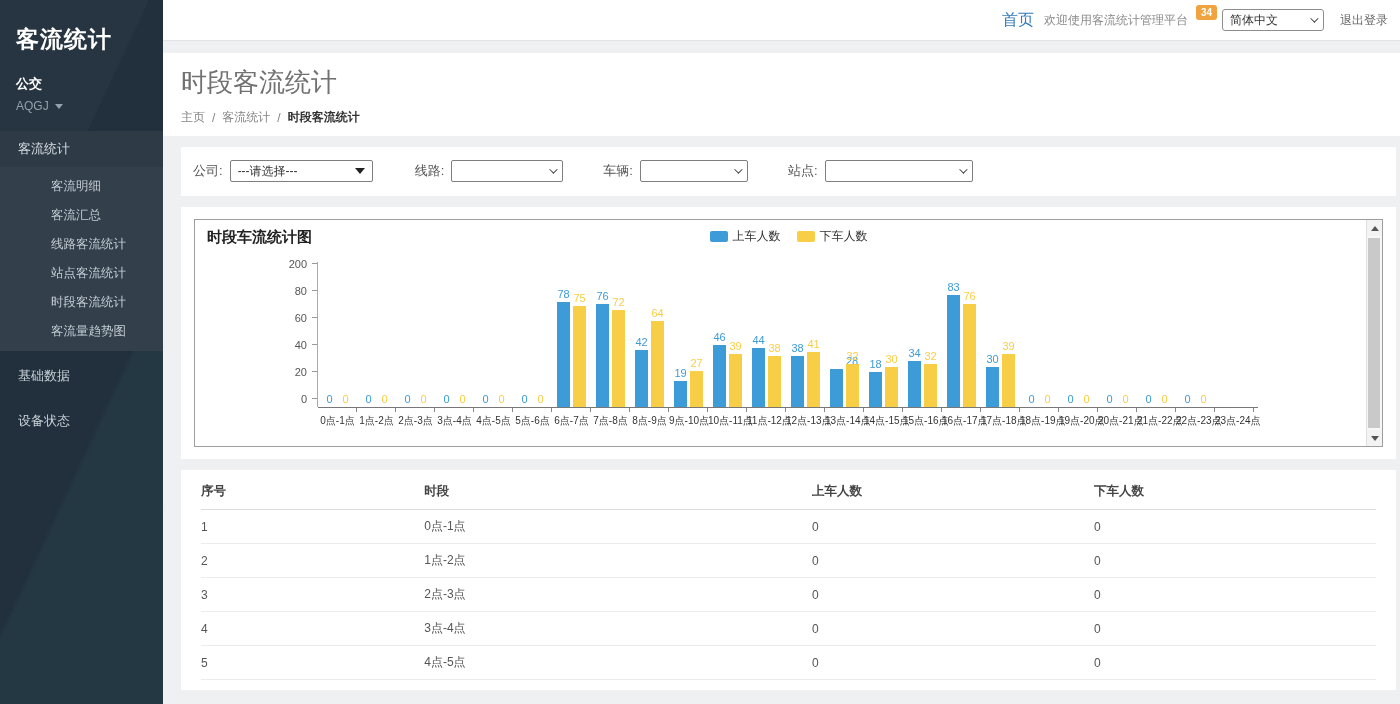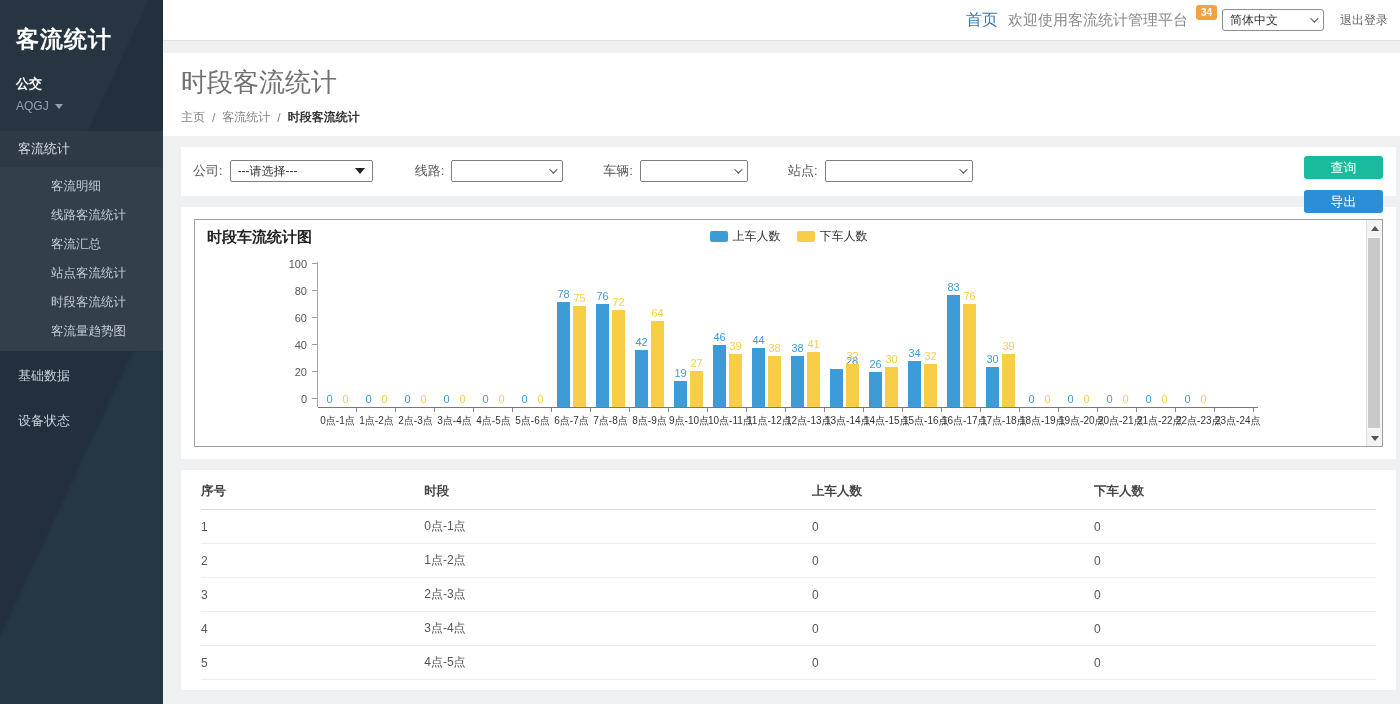--- a/index.html
+++ b/index.html
@@ -20,21 +20,21 @@
   .menu-parent { background:#2e3b47; color:#d6dde2; padding:9px 18px; cursor:pointer; }
   .submenu { background:#333f4b; padding:5px 17px; }
   .submenu-item { color:#c3cdd4; padding:6px 0 6px 34px; font-size:12.5px; cursor:pointer; }
   .menu-root { color:#c9d2d8; padding:11px 18px; margin-top:5px; cursor:pointer; }
 
   
   .main { margin-left:163px; height:504px; }
   .topbar { height:41px; background:#fff; border-bottom:1px solid #e3e3e3;
     display:flex; align-items:center; justify-content:flex-end; padding-right:12px; }
   .home-link { color:#337ab7; font-size:16px; margin-right:10px; cursor:pointer; }
-  .welcome { color:#8a8a8a; font-size:15px; margin-right:8px; }
+  .welcome { color:#8a8a8a; font-size:12px; margin-right:8px; }
   .notif-badge { background:#f0a33f; color:#fff; font-size:10px; font-weight:bold;
     padding:2px 5px; border-radius:3px; align-self:flex-start; margin-top:5px; margin-right:5px; }
   .lang-select { width:102px; height:22px; border:1px solid #8d8d8d; border-radius:3px; background:#fff;
     font-size:12px; color:#333; display:flex; align-items:center; justify-content:space-between;
     padding:0 7px; cursor:pointer; margin-right:16px; }
   .chev { width:6px; height:6px; border-right:1.5px solid #444; border-bottom:1.5px solid #444;
     transform:rotate(45deg) translateY(-2px); display:inline-block; }
   .logout { color:#666; font-size:12px; cursor:pointer; }
 
   .title-band { background:#fff; margin-top:12px; padding:12px 0 10px 18px; }
@@ -121,22 +121,22 @@
     <div class="org-name">公交</div>
     <div class="org-code">
       <span>AQGJ</span>
       <span class="caret-down"></span>
     </div>
   </div>
   <div class="menu" id="sidebar-menu">
       <div class="menu-parent">客流统计</div>
       <div class="submenu">
         <div class="submenu-item">客流明细</div>
+        <div class="submenu-item">客流汇总</div>
         <div class="submenu-item">线路客流统计</div>
-        <div class="submenu-item">客流汇总</div>
         <div class="submenu-item">站点客流统计</div>
         <div class="submenu-item">时段客流统计</div>
         <div class="submenu-item">客流量趋势图</div>
       </div>
       <div class="menu-root">基础数据</div>
       <div class="menu-root">设备状态</div>
     </div>
 </div>
 
 <div class="main">
@@ -178,24 +178,20 @@
       <span class="f-label">车辆:</span>
       <div class="sel w-vehicle">
         <span></span>
         <span class="chev"></span>
       </div>
       <span class="f-label">站点:</span>
       <div class="sel w-station">
         <span></span>
         <span class="chev"></span>
       </div>
-    </div>
-    <div class="btn-col">
-      <button class="btn btn-query">查询</button>
-      <button class="btn btn-export">导出</button>
     </div>
   </div>
 
   <div class="card chart-card">
     <div class="chart-box">
       <div class="chart-head">
         <div class="chart-title">时段车流统计图</div>
         <div class="legend" id="legend">
             <span class="legend-item">
               <span class="legend-swatch" style="background: rgb(61, 155, 216);"></span>
@@ -212,21 +208,21 @@
             <span class="y-tick-label" style="bottom: 2px;">0</span>
             <span class="y-tick-mark" style="bottom: 8px;"></span>
             <span class="y-tick-label" style="bottom: 29px;">20</span>
             <span class="y-tick-mark" style="bottom: 35px;"></span>
             <span class="y-tick-label" style="bottom: 56px;">40</span>
             <span class="y-tick-mark" style="bottom: 62px;"></span>
             <span class="y-tick-label" style="bottom: 83px;">60</span>
             <span class="y-tick-mark" style="bottom: 89px;"></span>
             <span class="y-tick-label" style="bottom: 110px;">80</span>
             <span class="y-tick-mark" style="bottom: 116px;"></span>
-            <span class="y-tick-label" style="bottom: 137px;">100</span>
+            <span class="y-tick-label" style="bottom: 137px;">200</span>
             <span class="y-tick-mark" style="bottom: 143px;"></span>
           </div>
         <div class="y-axis-line"></div>
         <div class="plot-wrap">
           <div class="plot" id="plot">
               <div class="group">
                 <div class="bar-col">
                   <div class="bar-label" style="color: rgb(61, 155, 216);">0</div>
                   <div class="bar" style="height: 0px; background: rgb(61, 155, 216);"></div>
                 </div>
@@ -360,21 +356,21 @@
                   <div class="bar-label" style="color: rgb(61, 155, 216); margin-left: 31px;">28</div>
                   <div class="bar" style="height: 37.8px; background: rgb(61, 155, 216);"></div>
                 </div>
                 <div class="bar-col">
                   <div class="bar-label" style="color: rgb(248, 206, 70);">32</div>
                   <div class="bar" style="height: 43.2px; background: rgb(248, 206, 70);"></div>
                 </div>
               </div>
               <div class="group">
                 <div class="bar-col">
-                  <div class="bar-label" style="color: rgb(61, 155, 216);">26</div>
+                  <div class="bar-label" style="color: rgb(61, 155, 216);">18</div>
                   <div class="bar" style="height: 35.1px; background: rgb(61, 155, 216);"></div>
                 </div>
                 <div class="bar-col">
                   <div class="bar-label" style="color: rgb(248, 206, 70);">30</div>
                   <div class="bar" style="height: 40.5px; background: rgb(248, 206, 70);"></div>
                 </div>
               </div>
               <div class="group">
                 <div class="bar-col">
                   <div class="bar-label" style="color: rgb(61, 155, 216);">34</div>

